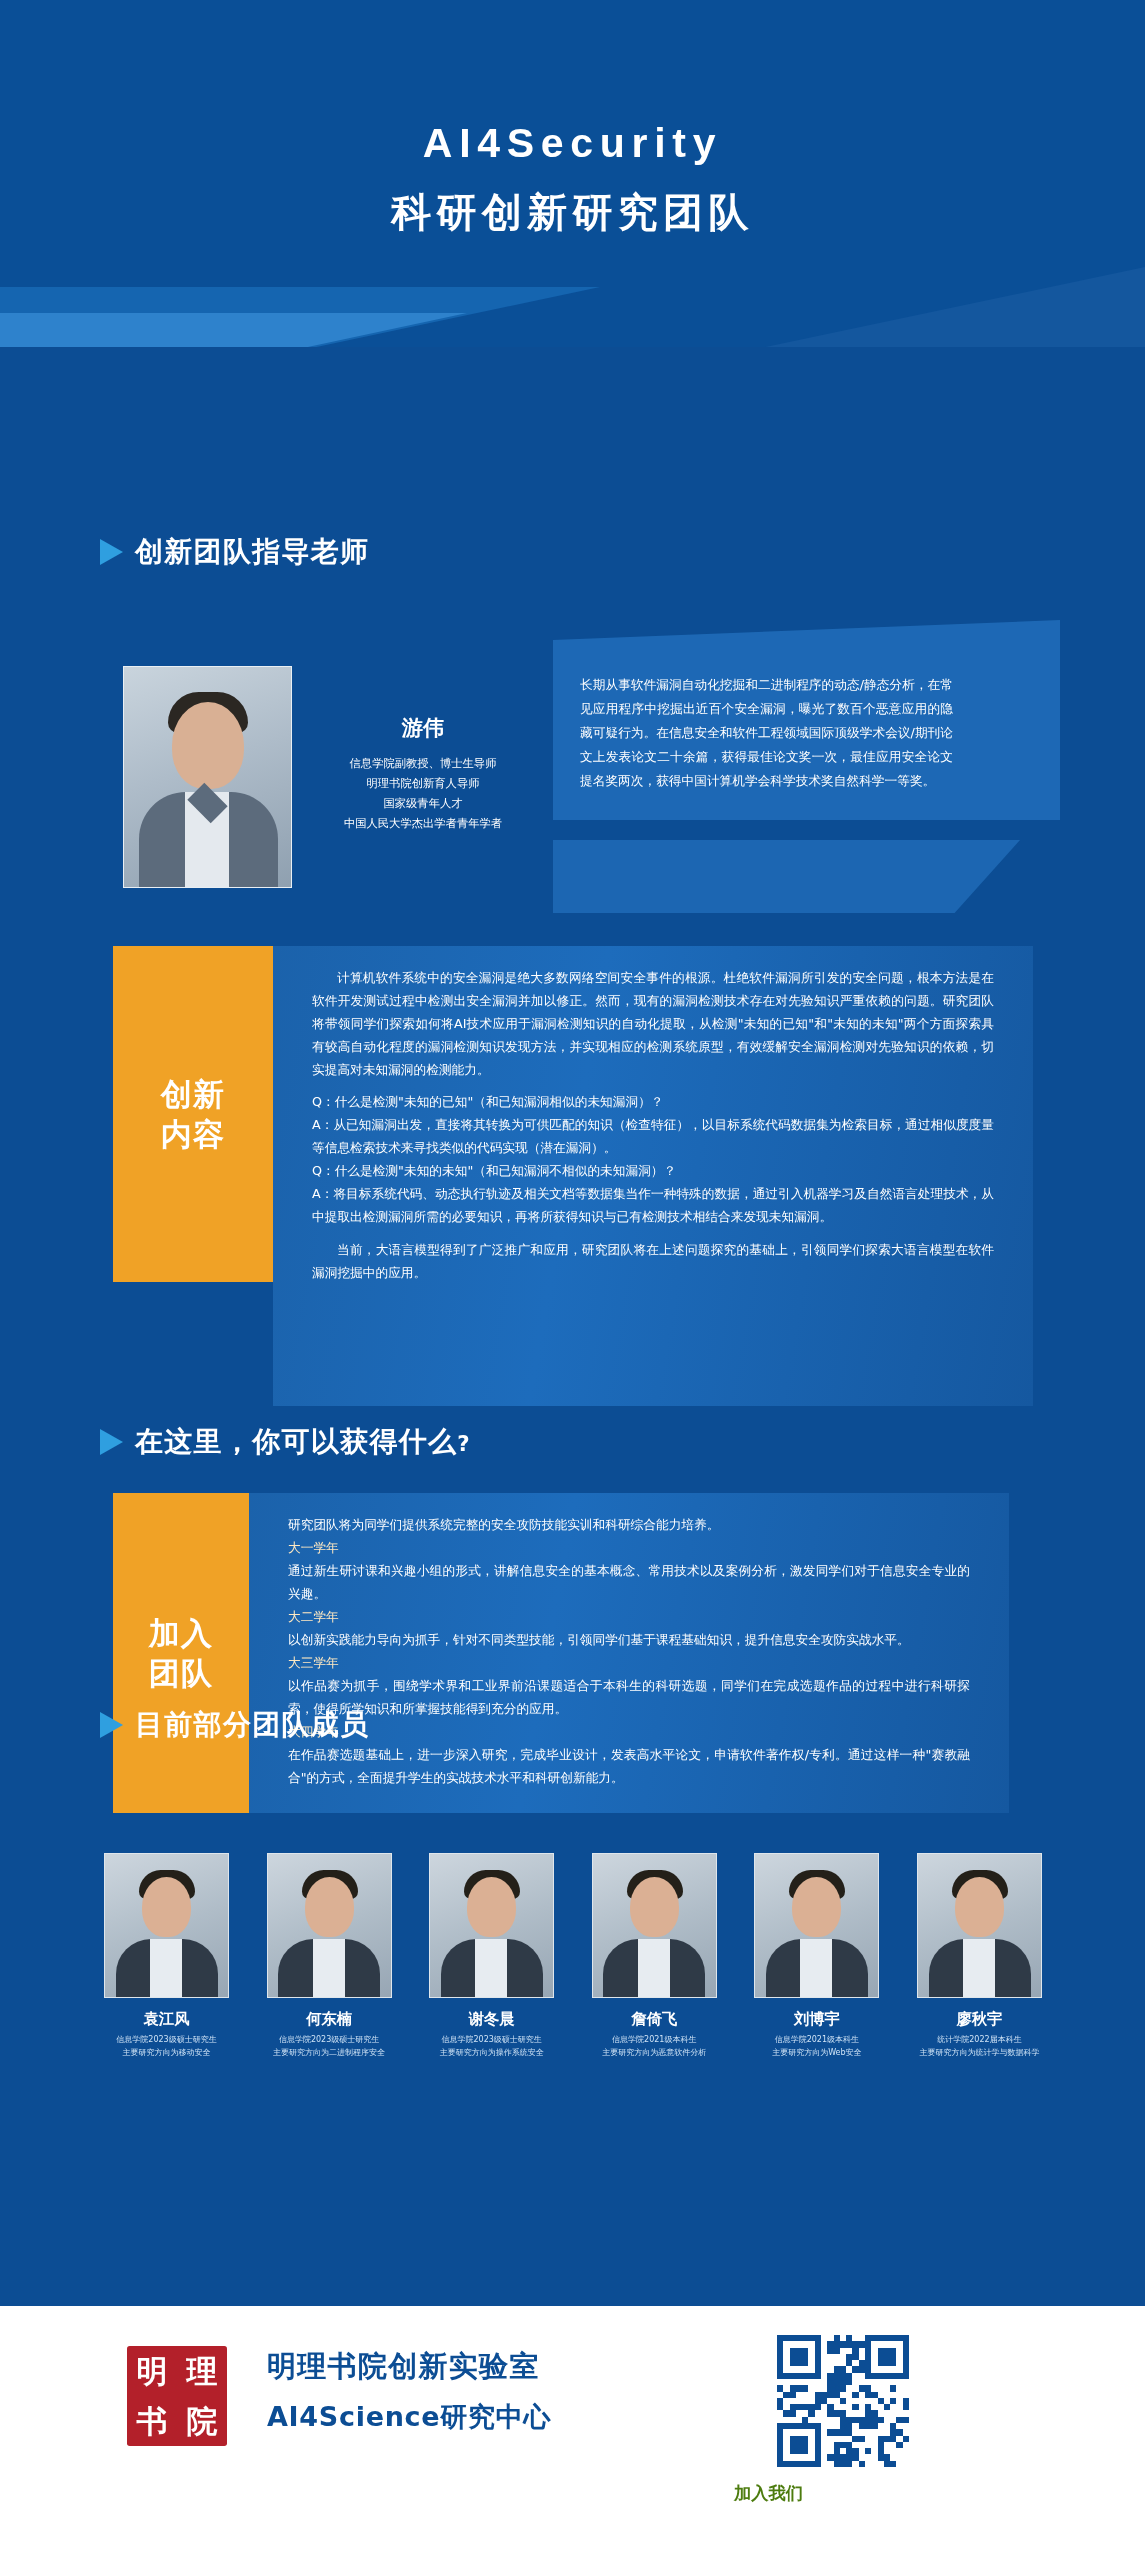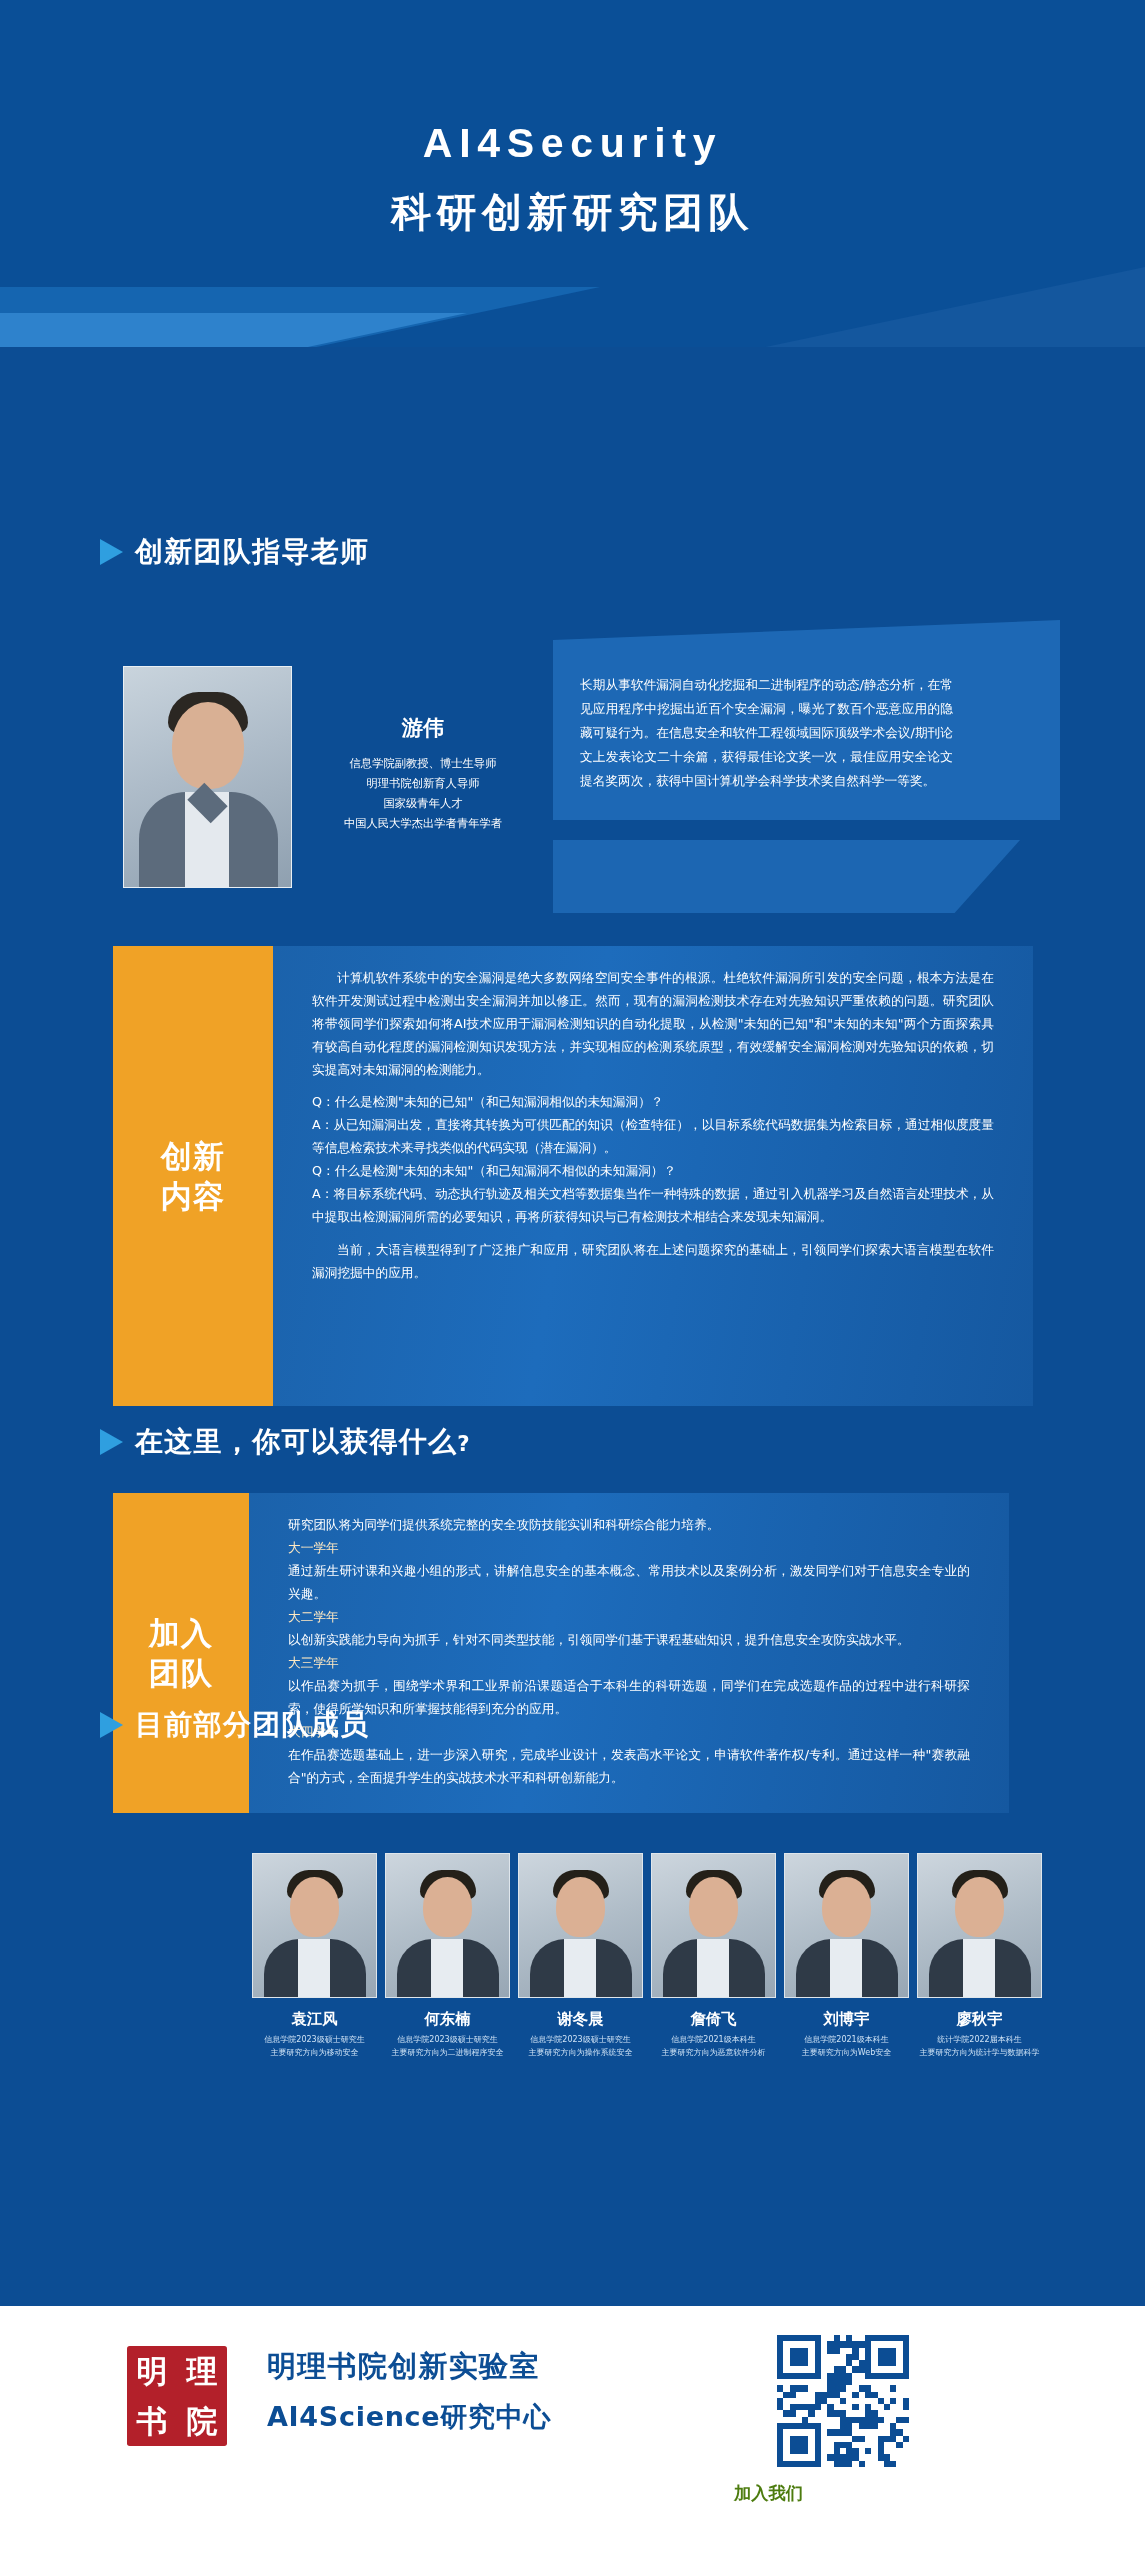--- a/index.html
+++ b/index.html
@@ -241,21 +241,21 @@
   .p-line.indent { text-indent: 25px; }
   .p-gap { height: 9.3px; }
   .p-key { color: #ffe9c2; }
 
   
   .members {
     position: absolute;
     left: 100px; top: 1853px;
     width: 946px;
     display: flex;
-    justify-content: flex-end;
+    justify-content: space-between;
   }
   .member { width: 133px; text-align: center; }
   .m-photo {
     width: 123px; height: 143px;
     margin: 0 auto;
     background: linear-gradient(160deg,#cdd6de 0%, #b0bdc8 50%, #97a6b4 100%);
     position: relative;
     overflow: hidden;
     border: 0.7px solid #dfe6ec;
   }
@@ -411,21 +411,21 @@
     </div>
   </div>
 
   <div class="teacher-desc-wrap">
     <div class="tdw-bg1"></div>
     <div class="tdw-bg2"></div>
     <div class="teacher-desc">长期从事软件漏洞自动化挖掘和二进制程序的动态/静态分析，在常见应用程序中挖掘出近百个安全漏洞，曝光了数百个恶意应用的隐藏可疑行为。在信息安全和软件工程领域国际顶级学术会议/期刊论文上发表论文二十余篇，获得最佳论文奖一次，最佳应用安全论文提名奖两次，获得中国计算机学会科学技术奖自然科学一等奖。</div>
   </div>
 
   <div class="panel" style="left:113px; top:946px; width:920px; height:460px;">
-    <div class="panel-label" style="width:160px; height:460px;">
+    <div class="panel-label" style="width:160px; height:336px;">
       <div>
         <div>创新</div>
         <div>内容</div>
       </div>
     </div>
     <div class="panel-body" style="width:760px; height:460px;">
       <div class="p-line indent">计算机软件系统中的安全漏洞是绝大多数网络空间安全事件的根源。杜绝软件漏洞所引发的安全问题，根本方法是在软件开发测试过程中检测出安全漏洞并加以修正。然而，现有的漏洞检测技术存在对先验知识严重依赖的问题。研究团队将带领同学们探索如何将AI技术应用于漏洞检测知识的自动化提取，从检测"未知的已知"和"未知的未知"两个方面探索具有较高自动化程度的漏洞检测知识发现方法，并实现相应的检测系统原型，有效缓解安全漏洞检测对先验知识的依赖，切实提高对未知漏洞的检测能力。</div>
       <div class="p-gap"></div>
       <div class="p-line">Q：什么是检测"未知的已知"（和已知漏洞相似的未知漏洞）？</div>
       <div class="p-line">A：从已知漏洞出发，直接将其转换为可供匹配的知识（检查特征），以目标系统代码数据集为检索目标，通过相似度度量等信息检索技术来寻找类似的代码实现（潜在漏洞）。</div>

